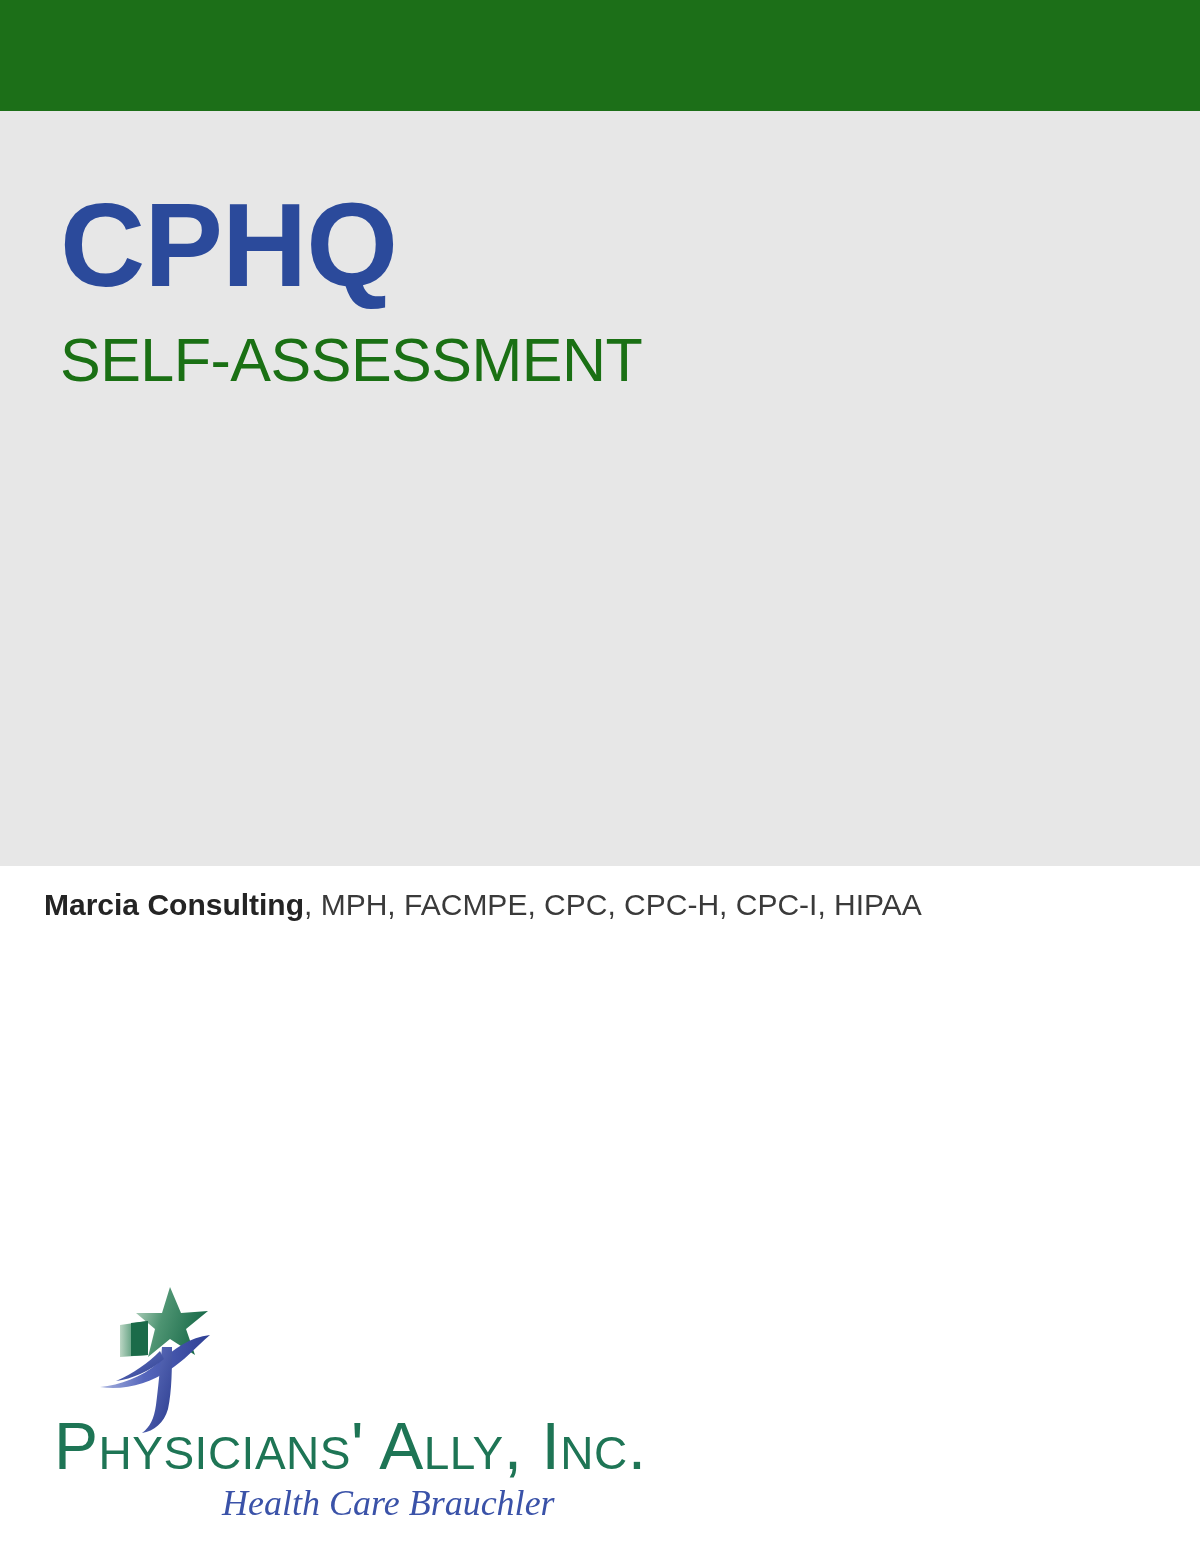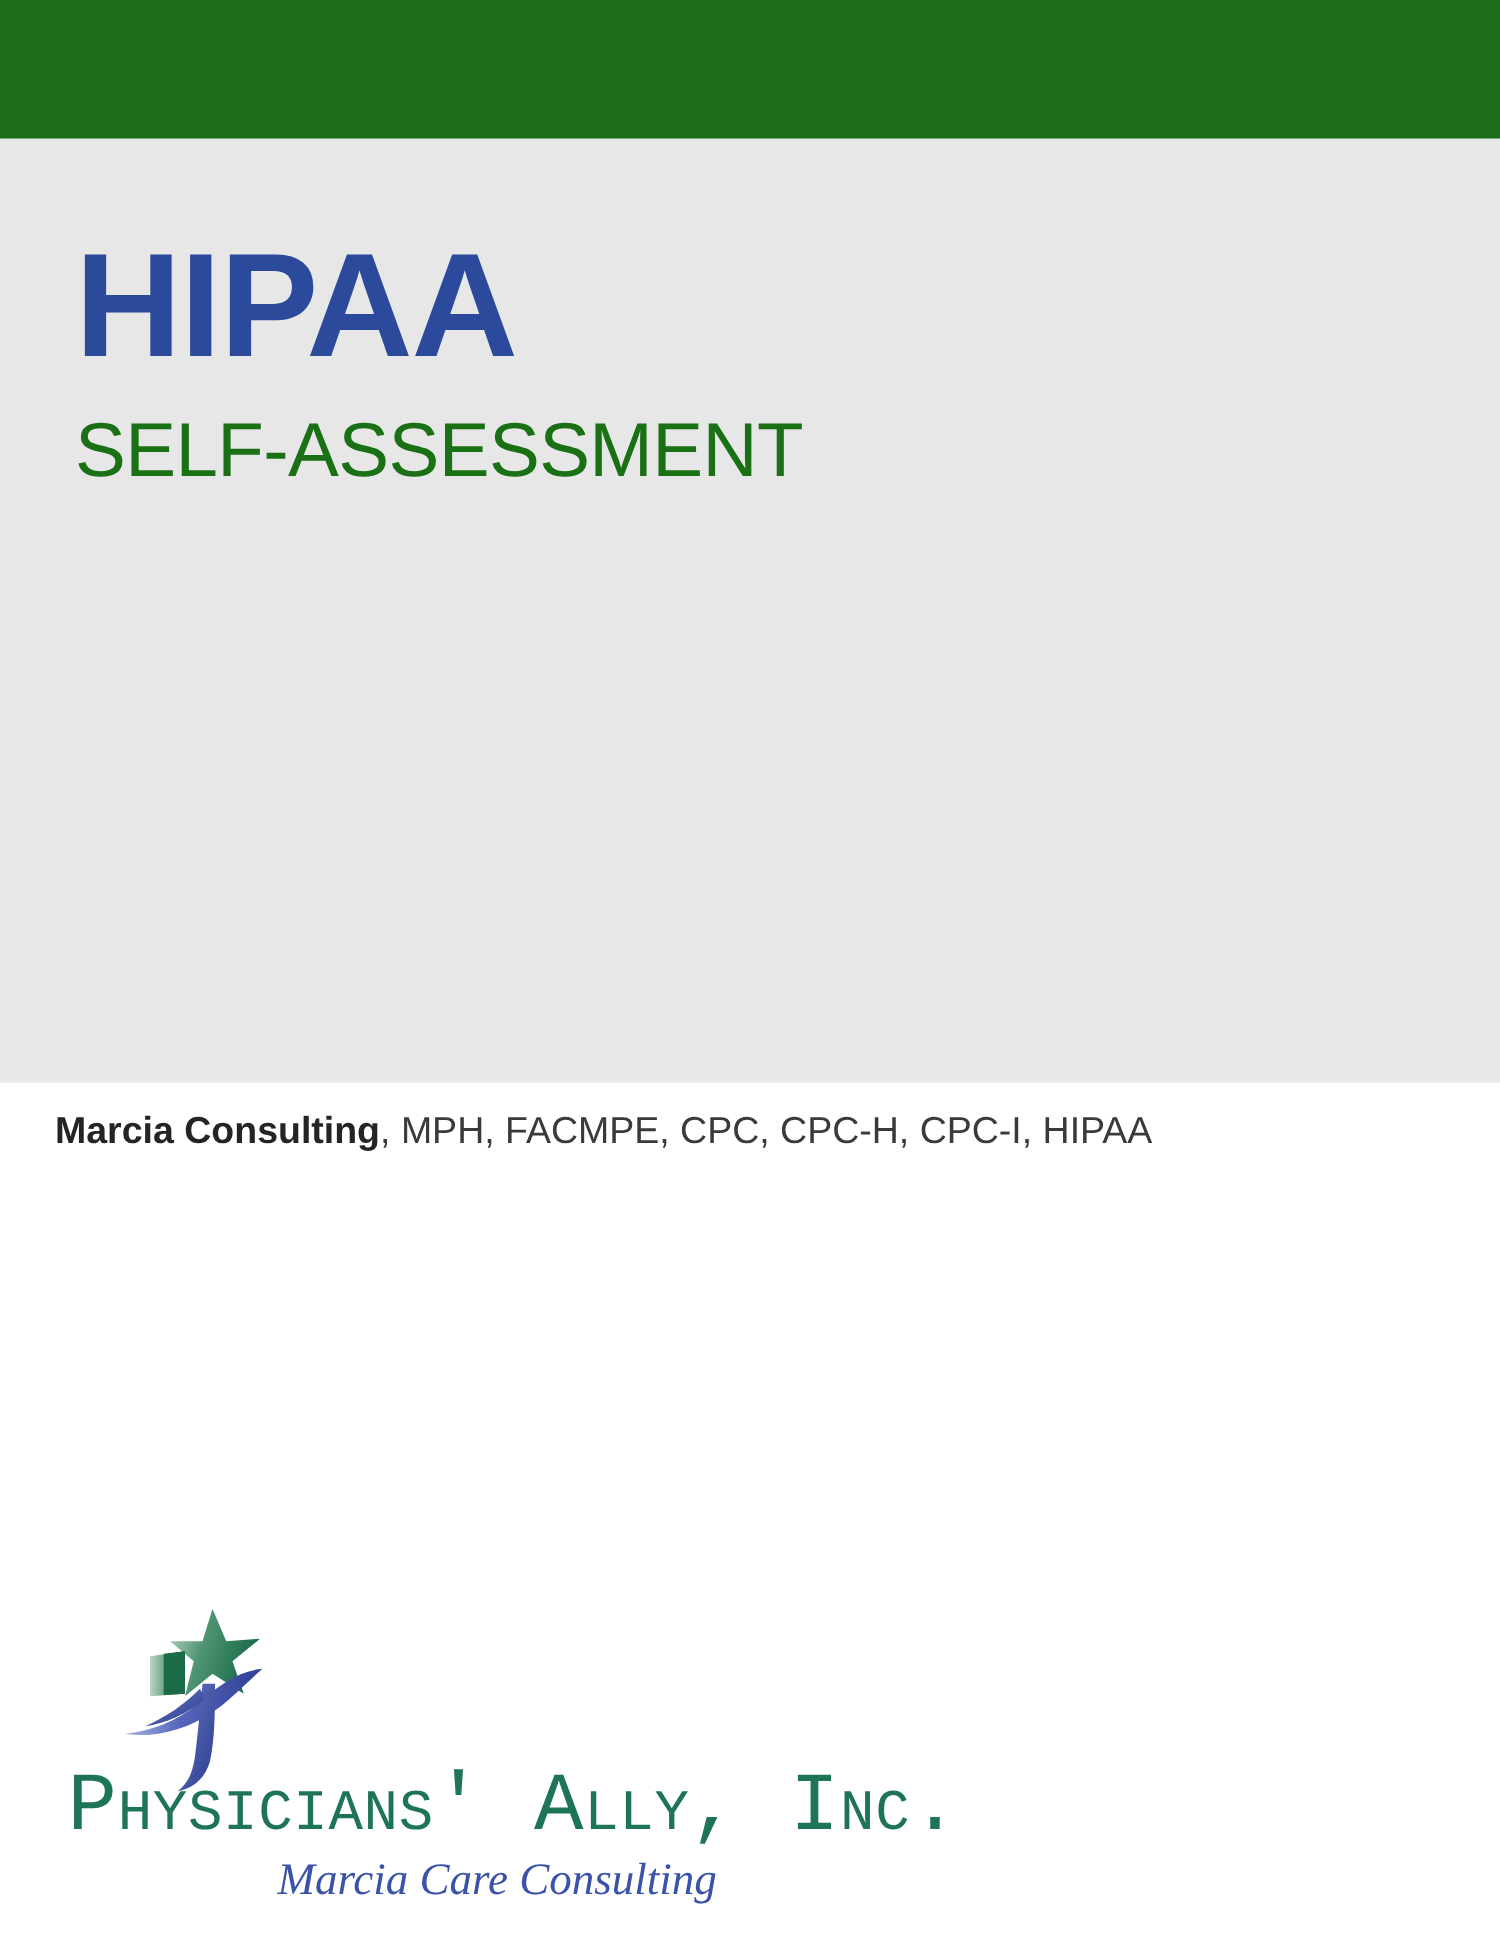--- a/index.html
+++ b/index.html
@@ -96,21 +96,21 @@
     left: 58px;
     top: 0px;
     width: 130px;
     height: 150px;
   }
 
   .logo-wordmark {
     position: absolute;
     left: 14px;
     top: 128px;
-    font-family: Liberation Mono, monospace;
+    font-family: Liberation Sans, sans-serif;
     font-size: 66px;
     font-variant: small-caps;
     letter-spacing: 0.5px;
     color: #1E7555;
     line-height: 1.0;
     white-space: nowrap;
   }
 
   .logo-tagline {
     position: absolute;
@@ -129,21 +129,21 @@
     top: 200px;
   }
 </style>
 </head>
 <body>
 
 <div class="top-banner"></div>
 
 <div class="title-panel"></div>
 
-<h1 class="doc-title">HIPAA</h1>
+<h1 class="doc-title">CPHQ</h1>
 
 <h2 class="doc-subtitle">SELF-ASSESSMENT</h2>
 
 <div class="author-line">
   <span class="author-name">Marcia Consulting</span><span class="author-creds">, MPH, FACMPE, CPC, CPC-H, CPC-I, HIPAA</span>
 </div>
 
 <div class="logo-block">
 
   <div class="logo-mark">
@@ -177,14 +177,14 @@
 
       <path d="M2,102 C22,100 44,92 60,78 C76,64 92,52 112,50 C98,62 86,76 70,86 C52,98 26,106 2,102 Z" fill="url(#armGrad)"></path>
 
       <path d="M64,62 C62,84 60,104 58,120 C56,134 52,142 44,148 C56,146 66,138 70,124 C74,106 74,82 74,62 Z" fill="url(#legGrad)"></path>
       <path d="M62,66 C50,78 36,88 18,96 C34,94 52,86 66,74 Z" fill="url(#legGrad)"></path>
     </svg>
   </div>
 
   <div class="logo-wordmark">Physicians' Ally, Inc.</div>
 
-  <div class="logo-tagline tagline-pos">Marcia Care Consulting</div>
+  <div class="logo-tagline tagline-pos">Health Care Brauchler</div>
 </div>
 
 </body></html>

